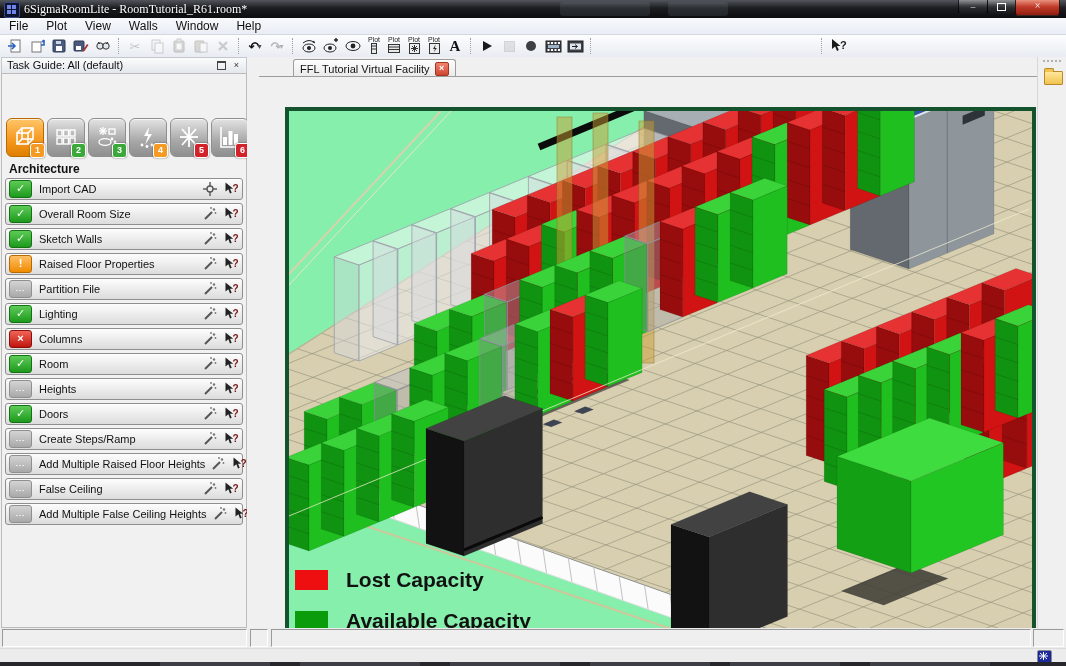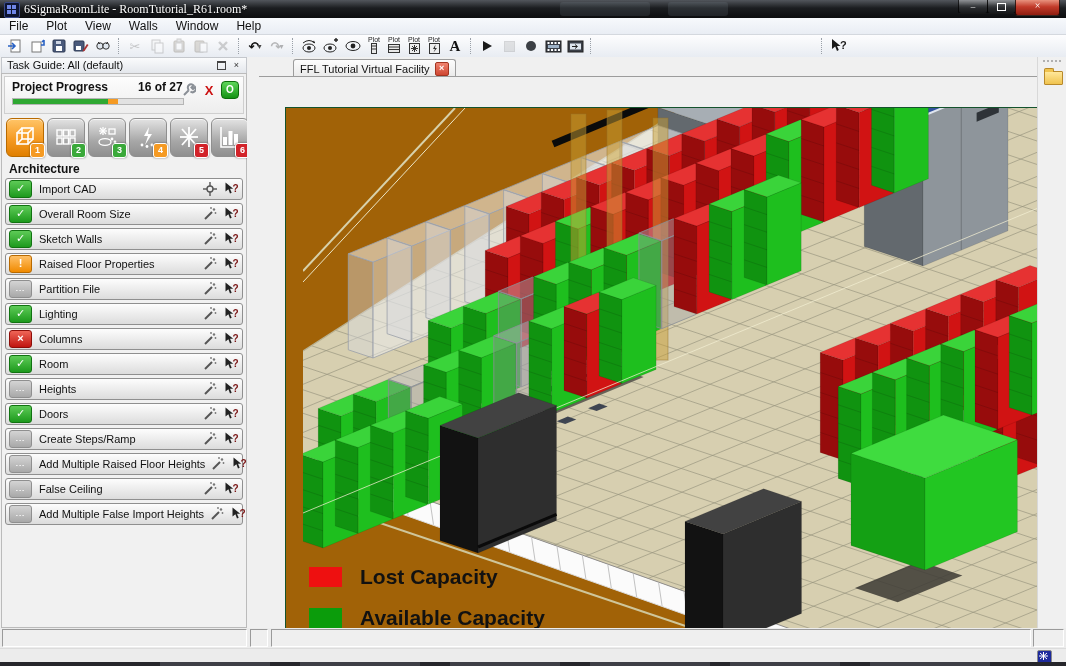--- a/index.html
+++ b/index.html
@@ -88,21 +88,21 @@
   #splitter{left:247px;top:0;width:12px;height:571px;background:#f0f0f0;}
 
   
   #docarea{left:259px;top:0;width:778px;height:571px;}
   #tabbar{position:absolute;left:16px;top:0;right:0;height:19px;}
   #tab1{position:absolute;left:18px;top:2px;height:17px;border:1px solid #9c9c9c;border-bottom:none;border-radius:3px 3px 0 0;
     background:linear-gradient(#fdfdfd,#e9e9e9);display:flex;align-items:center;padding:0 6px;font-size:11px;}
   #tab-close{width:12px;height:12px;margin-left:5px;border-radius:2px;background:linear-gradient(#f0836f,#cf4631);
     border:1px solid #a33420;color:#fff;font-size:9px;font-weight:bold;text-align:center;line-height:11px;}
   #docframe{position:absolute;left:0;top:19px;right:0;bottom:0;background:#f0f0f0;border-top:1px solid #9c9c9c;}
-  #canvas{position:absolute;left:26px;top:30px;width:743px;height:530px;background:#a16207;border:1px solid #14532d;padding-left:17px;}
+  #canvas{position:absolute;left:26px;top:30px;width:743px;height:530px;background:#86efac;border:4px solid #14532d;}
   #scene{display:block;}
 
   
   #righttools{left:1037px;top:0;width:29px;height:571px;background:#f0f0f0;border-left:1px solid #d8d8d8;}
   #grip{position:absolute;left:5px;top:3px;width:18px;height:3px;border-top:2px dotted #b0b0b0;}
   #folder{position:absolute;left:6px;top:14px;width:17px;height:12px;background:linear-gradient(#ffe79a,#f0c34e);
     border:1px solid #b8892a;border-radius:1px;}
   #folder:before{content:"";position:absolute;left:-1px;top:-4px;width:8px;height:3px;background:#f0c34e;border:1px solid #b8892a;border-bottom:none;border-radius:2px 2px 0 0;}
 
   
@@ -317,37 +317,20 @@
 
 <div id="main" class="abs">
 
   <div id="taskpanel" class="abs">
     <div id="tg-header">
       <span>Task Guide: All (default)</span>
       <div id="tg-float" class="tg-hbtn"><b></b></div>
       <div id="tg-close" class="tg-hbtn">×</div>
     </div>
     <div id="tg-body">
-      <div id="prog-block">
-        <span id="prog-label">Project Progress</span>
-        <span id="prog-count">16 of 27</span>
-        <div id="prog-track">
-          <div id="prog-green" style="background: rgb(47, 168, 50); width: 56%;"></div>
-          <div id="prog-orange" style="background: rgb(245, 154, 35); width: 6%;"></div>
-        </div>
-        <div id="prog-tools">
-          <span class="ptool">
-            <svg width="14" height="14" viewBox="0 0 14 14">
-                <path d="M2 12 L7 7 M7 7 a3.2 3.2 0 1 1 4.5 -4.5 l-2 2 1.5 1.5 2-2 a3.2 3.2 0 0 1 -4.5 4.5" fill="none" stroke="#8a8f96" stroke-width="2"></path>
-              </svg>
-          </span>
-          <span class="ptool" id="ptool-x">X</span>
-          <span class="ptool" id="ptool-run">O</span>
-        </div>
-      </div>
       <div id="steps">
           <div class="step active">
             <svg width="22" height="24" viewBox="0 0 22 24">
               <g fill="none" stroke="#fff" stroke-width="1.6">
                 <rect x="3" y="8" width="11" height="11"></rect>
                 <rect x="8" y="3" width="11" height="11"></rect>
                 <line x1="3" y1="8" x2="8" y2="3"></line>
                 <line x1="14" y1="8" x2="19" y2="3"></line>
                 <line x1="3" y1="19" x2="8" y2="14"></line>
                 <line x1="14" y1="19" x2="19" y2="14"></line>
@@ -636,21 +619,21 @@
                   <circle cx="13.5" cy="7" r="0.9"></circle>
                 </g>
               </svg></span>
             <span class="mini"><svg width="16" height="16" viewBox="0 0 16 16">
                 <path d="M2.5 1.5 L2.5 10.5 L5.4 8.3 L7 12.5 L8.7 11.7 L7 7.8 L10.2 7.8 Z" fill="#222"></path>
                 <text x="9.5" y="10.5" font-size="10" font-weight="bold" fill="#7a1515">?</text>
               </svg></span>
           </div>
           <div class="task-row">
             <span class="st st-pending">...</span>
-            <span class="tlabel">Add Multiple False Import Heights</span>
+            <span class="tlabel">Add Multiple False Ceiling Heights</span>
             <span class="trspace"></span>
             <span class="mini"><svg width="16" height="16" viewBox="0 0 16 16">
                 <line x1="3" y1="13" x2="10" y2="6" stroke="#555" stroke-width="2"></line>
                 <g fill="#777">
                   <circle cx="12" cy="3.5" r="1.2"></circle>
                   <circle cx="9" cy="2" r="0.9"></circle>
                   <circle cx="13.5" cy="7" r="0.9"></circle>
                 </g>
               </svg></span>
             <span class="mini"><svg width="16" height="16" viewBox="0 0 16 16">

